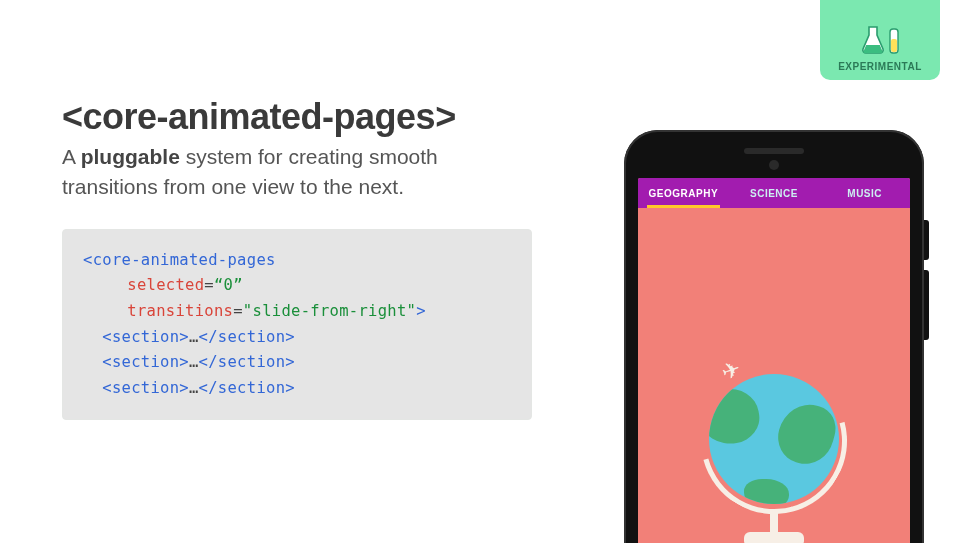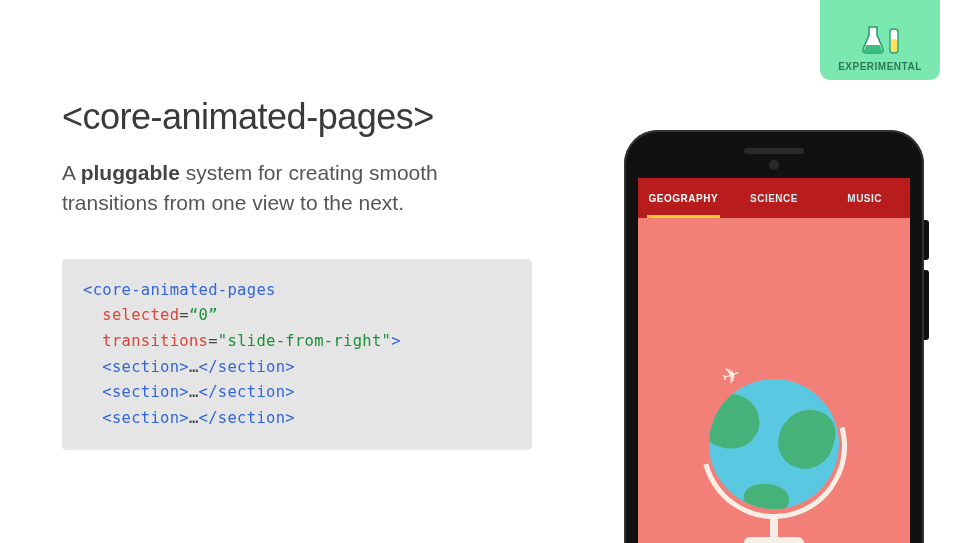--- a/index.html
+++ b/index.html
@@ -38,46 +38,46 @@
     letter-spacing: 0.5px;
   }
   .content {
     position: absolute;
     left: 62px;
     top: 96px;
     width: 470px;
   }
   h1 {
     font-size: 36px;
-    font-weight: 400;
+    font-weight: 700;
     color: #3a3a3a;
-    margin-bottom: 20px;
+    margin-bottom: 4px;
     letter-spacing: -0.5px;
   }
   .subtitle {
     font-size: 21px;
     font-weight: 300;
     color: #555;
     line-height: 1.45;
-    margin-bottom: 40px;
+    margin-bottom: 26px;
   }
   .subtitle b { font-weight: 700; color: #444; }
   .code-block {
     background: #e5e5e5;
     border: 1px solid #e4e6e4;
     border-radius: 4px;
     padding: 18px 20px;
     font-family: "Menlo", "Consolas", monospace;
     font-size: 15.5px;
     line-height: 1.65;
     letter-spacing: 0.3px;
     color: #444;
   }
   .c-tag   { color: #3367d6; }
-  .c-attr  { color: #d9453a; }
+  .c-attr  { color: #d9453a; margin-left: 25px; }
   .c-val   { color: #1a8f3a; }
   .c-punct { color: #444; }
 
   
   .phone {
     position: absolute;
     right: 42px;
     top: 130px;
     width: 300px;
     height: 560px;
@@ -116,23 +116,23 @@
   .screen {
     width: 100%;
     height: 100%;
     background: #f28078;
     border-radius: 2px;
     overflow: hidden;
     display: flex;
     flex-direction: column;
   }
   .tabbar {
-    background: #b91c1c;
-    display: flex;
-    height: 40px;
+    background: #a21caf;
+    display: flex;
+    height: 30px;
     justify-content: space-between;
   }
   .tab {
     flex: 1;
     display: flex;
     align-items: center;
     justify-content: center;
     color: #cdeef1;
     font-size: 10px;
     font-weight: 700;

